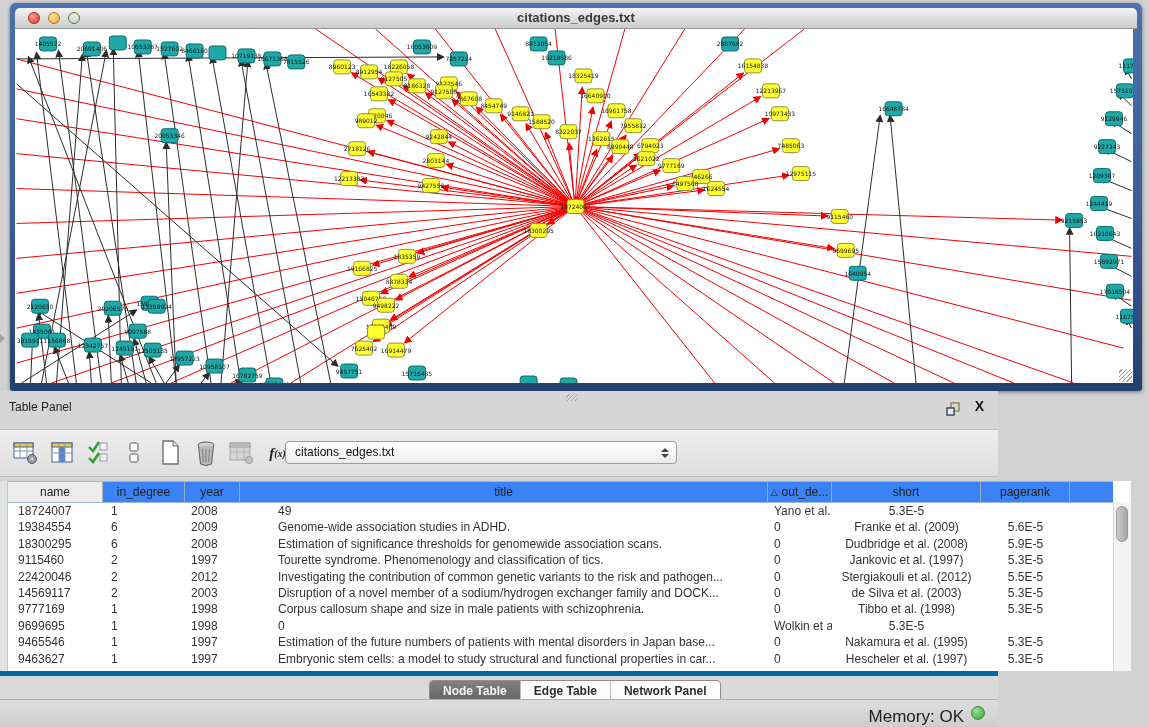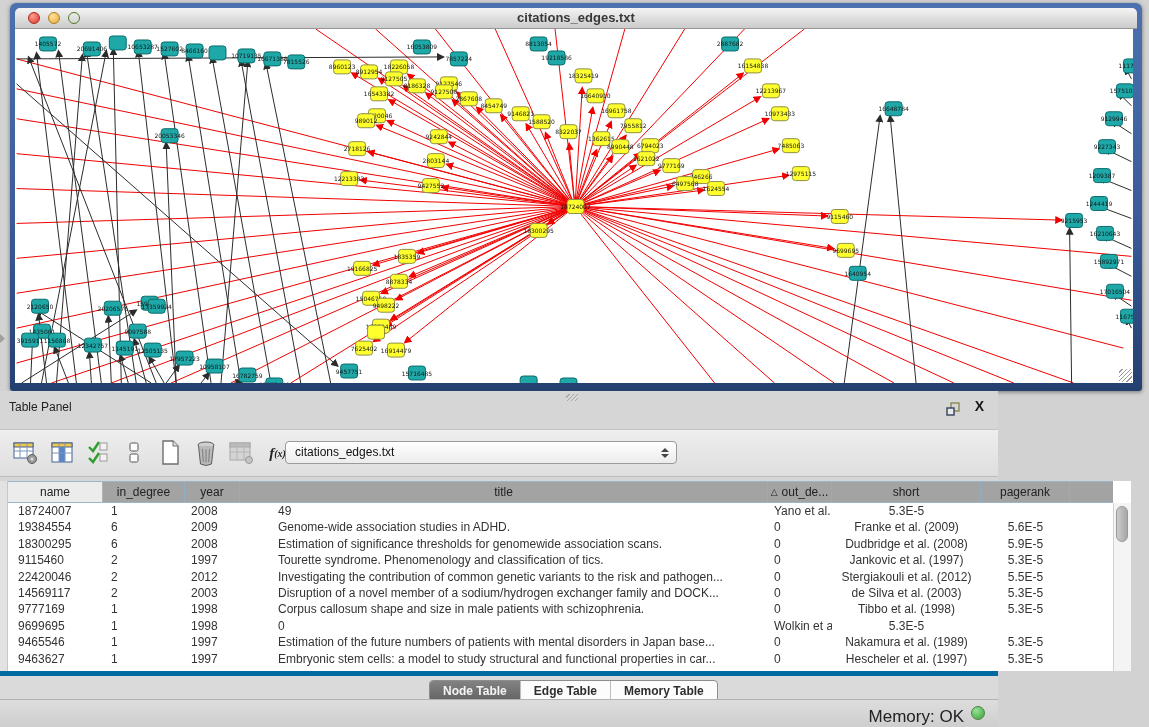--- a/index.html
+++ b/index.html
@@ -44,21 +44,21 @@
     background:linear-gradient(#ffffff,#ececec);border:1px solid #9b9b9b;border-radius:4px;}
   .combo-text{position:absolute;left:9px;top:0;line-height:21px;font-size:12px;color:#111;}
   .stepper{position:absolute;right:5px;top:4px;width:12px;height:14px;display:flex;
     flex-direction:column;align-items:center;justify-content:center;gap:2px;}
   .tri-up{width:0;height:0;border-left:4px solid transparent;border-right:4px solid transparent;border-bottom:4px solid #444;}
   .tri-dn{width:0;height:0;border-left:4px solid transparent;border-right:4px solid transparent;border-top:4px solid #444;}
 
   
   .tableview{position:absolute;left:8px;top:90px;width:1123px;height:190px;background:#fff;}
   .left-gutter{position:absolute;left:0;top:90px;width:8px;height:190px;background:#e2e2e2;border-right:1px solid #c6c6c6;box-sizing:border-box;}
-  .thead{display:flex;height:22px;width:1105px;background:#a3a3a3;
+  .thead{display:flex;height:22px;width:1105px;background:#3b82f6;
     border-top:1px solid #9bb7c7;border-bottom:1px solid #9bb7c7;box-sizing:border-box;}
   .hc{box-sizing:border-box;border-right:1px solid #8fb0c4;font-size:12px;color:#222;
     display:flex;align-items:center;justify-content:center;height:100%;overflow:hidden;white-space:nowrap;}
   .hc.gray{background:#ececec;border-right:1px solid #b2b2b2;}
   .hc:nth-child(1){width:95px;}  .hc:nth-child(2){width:82px;}  .hc:nth-child(3){width:55px;}
   .hc:nth-child(4){width:528px;} .hc:nth-child(5){width:64px;}  .hc:nth-child(6){width:149px;}
   .hc:nth-child(7){width:89px;}  .hc:nth-child(8){width:43px;border-right:none;}
   .sortg{font-family:"DejaVu Sans",sans-serif;font-size:9px;margin-right:4px;color:#222;}
   .tbody{position:absolute;left:0;top:22px;width:1105px;}
   .tr{display:flex;height:16.4px;align-items:center;}
@@ -608,21 +608,21 @@
           <div class="rc">0</div>
           <div class="rc">Wolkin et al. (1998)</div>
           <div class="rc">5.3E-5</div>
         </div>
         <div class="tr">
           <div class="rc">9465546</div>
           <div class="rc">1</div>
           <div class="rc">1997</div>
           <div class="rc">Estimation of the future numbers of patients with mental disorders in Japan base...</div>
           <div class="rc">0</div>
-          <div class="rc">Nakamura et al. (1989)</div>
+          <div class="rc">Nakamura et al. (1995)</div>
           <div class="rc">5.3E-5</div>
         </div>
         <div class="tr">
           <div class="rc">9463627</div>
           <div class="rc">1</div>
           <div class="rc">1997</div>
           <div class="rc">Embryonic stem cells: a model to study structural and functional properties in car...</div>
           <div class="rc">0</div>
           <div class="rc">Hescheler et al. (1997)</div>
           <div class="rc">5.3E-5</div>
@@ -630,21 +630,21 @@
       </div>
     <div class="vscroll">
       <div class="vthumb"></div>
     </div>
   </div>
 
   <div class="tabbar">
     <div class="seg">
         <div class="segb active">Node Table</div>
         <div class="segb">Edge Table</div>
-        <div class="segb">Memory Table</div>
+        <div class="segb">Network Panel</div>
       </div>
   </div>
 
   <div class="statusbar">
     <div class="mem">Memory: OK</div>
     <div class="memdot"></div>
   </div>
 </div>
 
 <div class="side-tick"></div>

